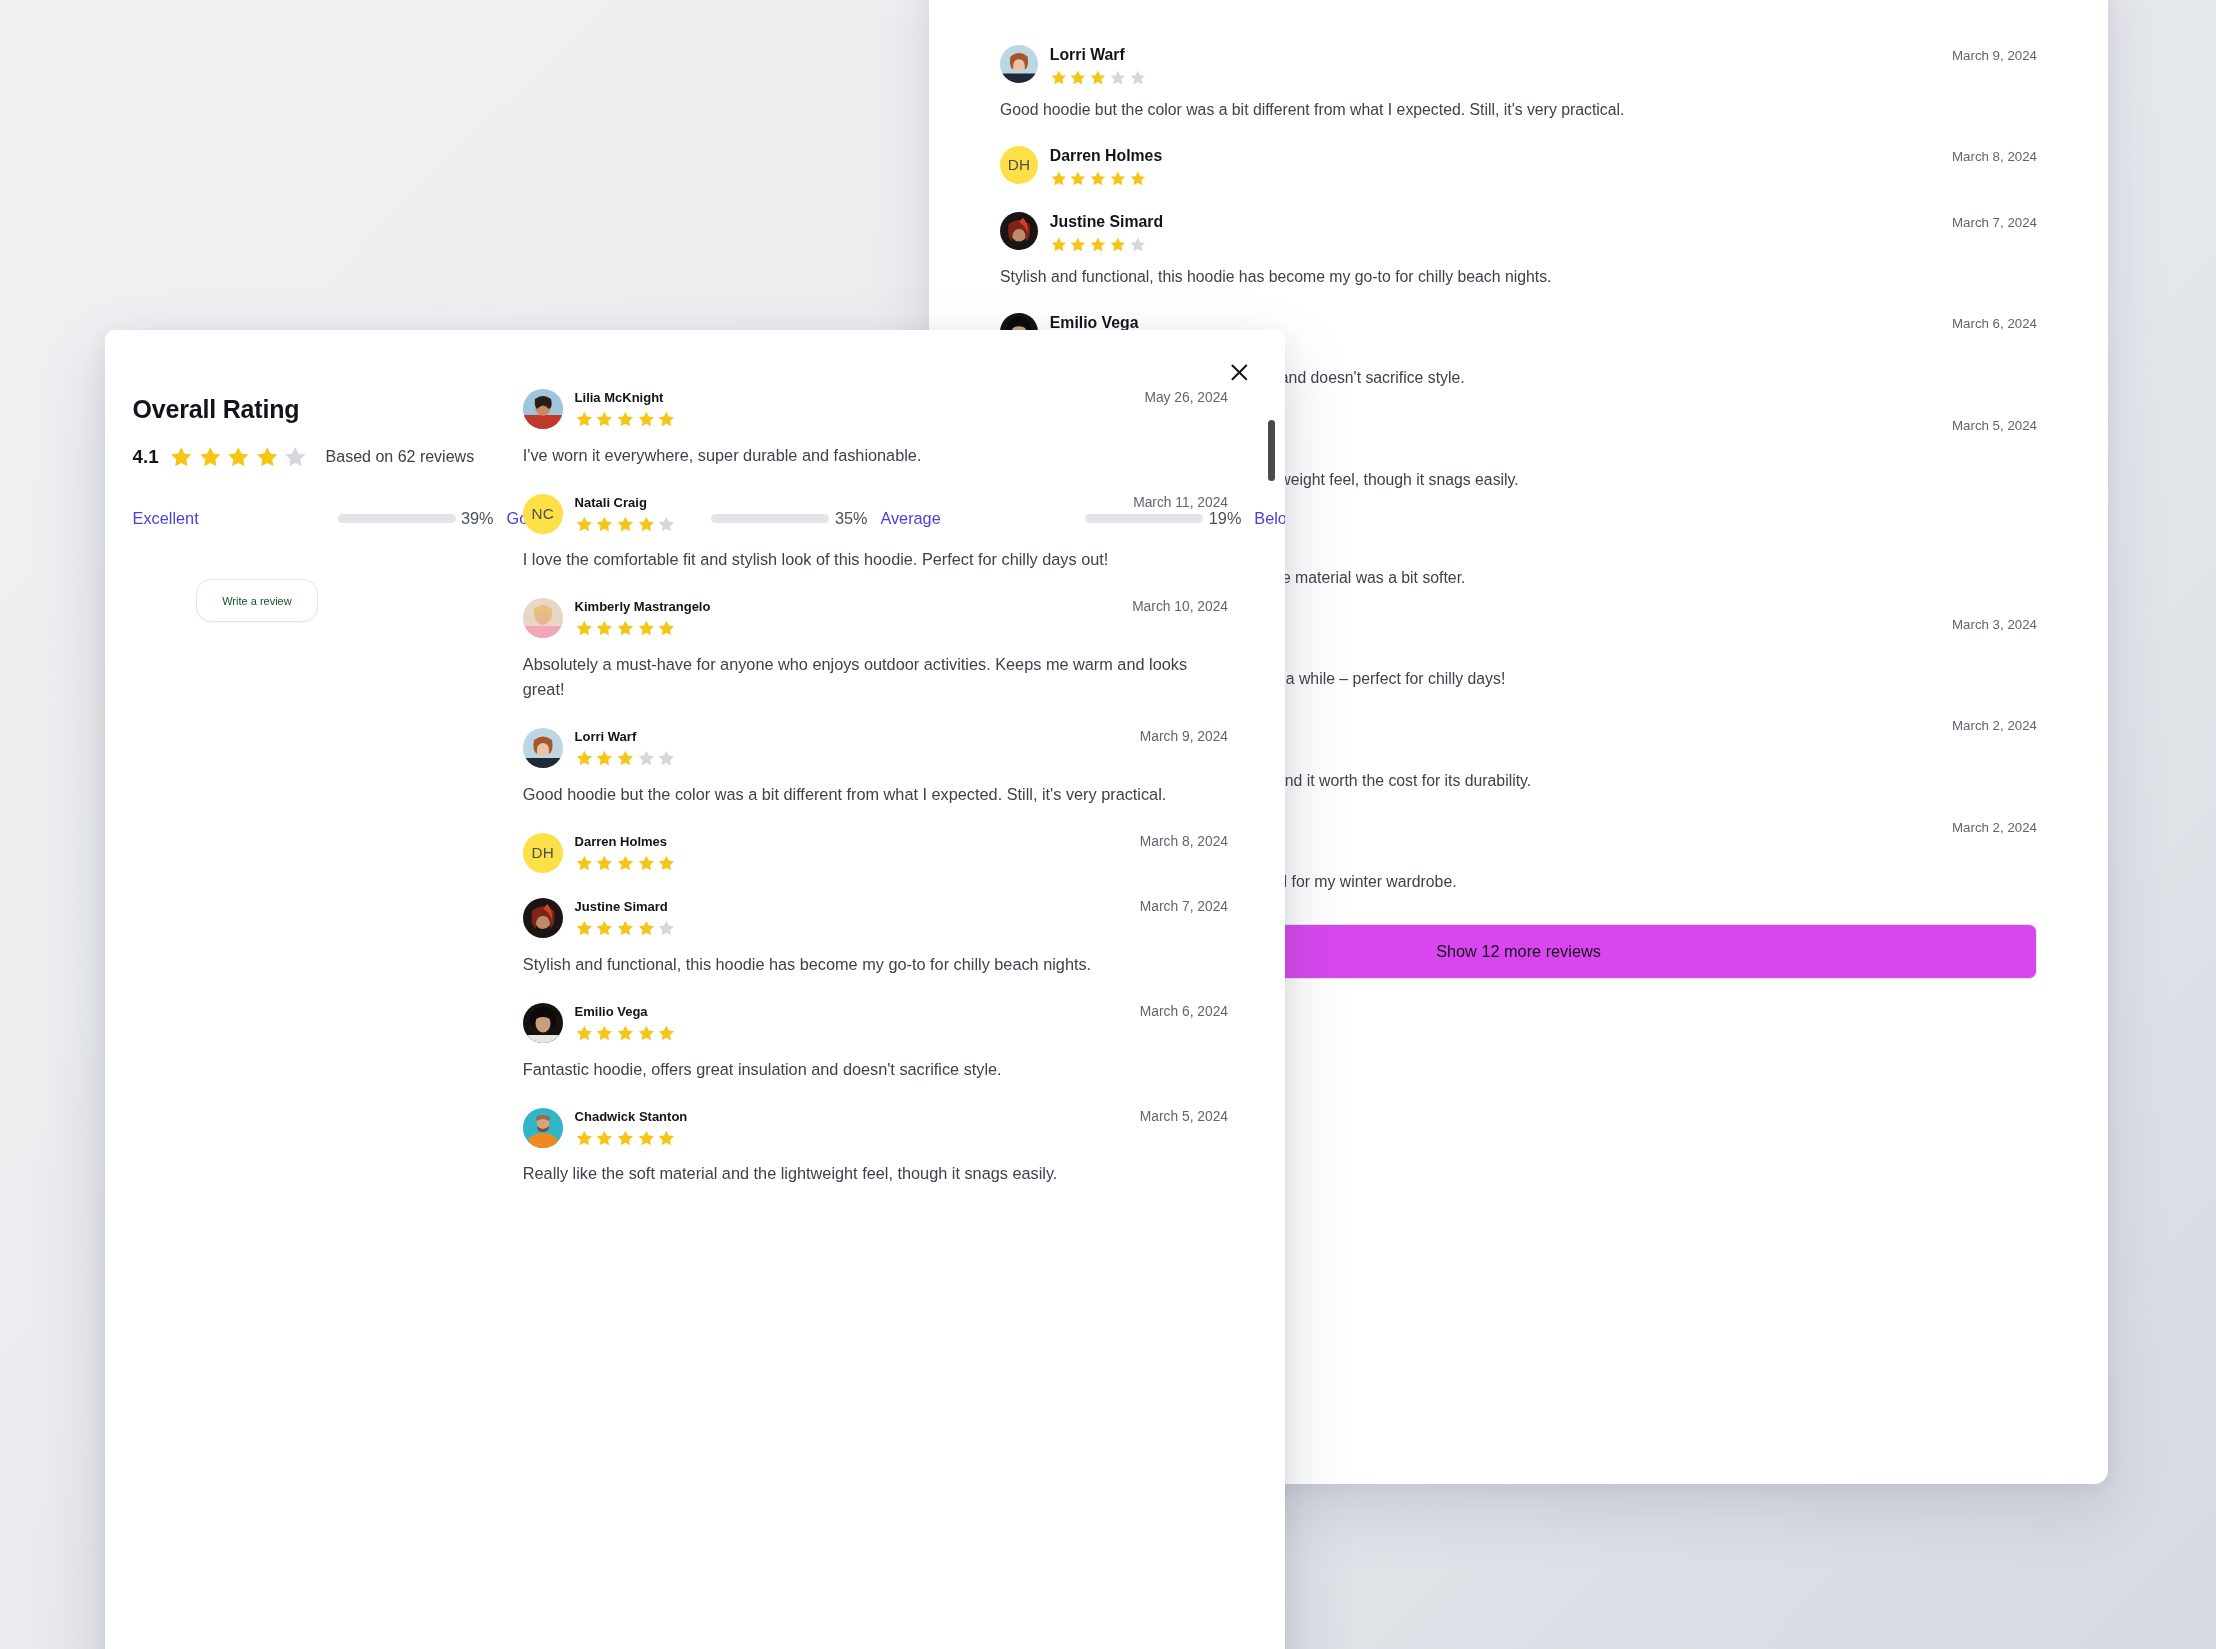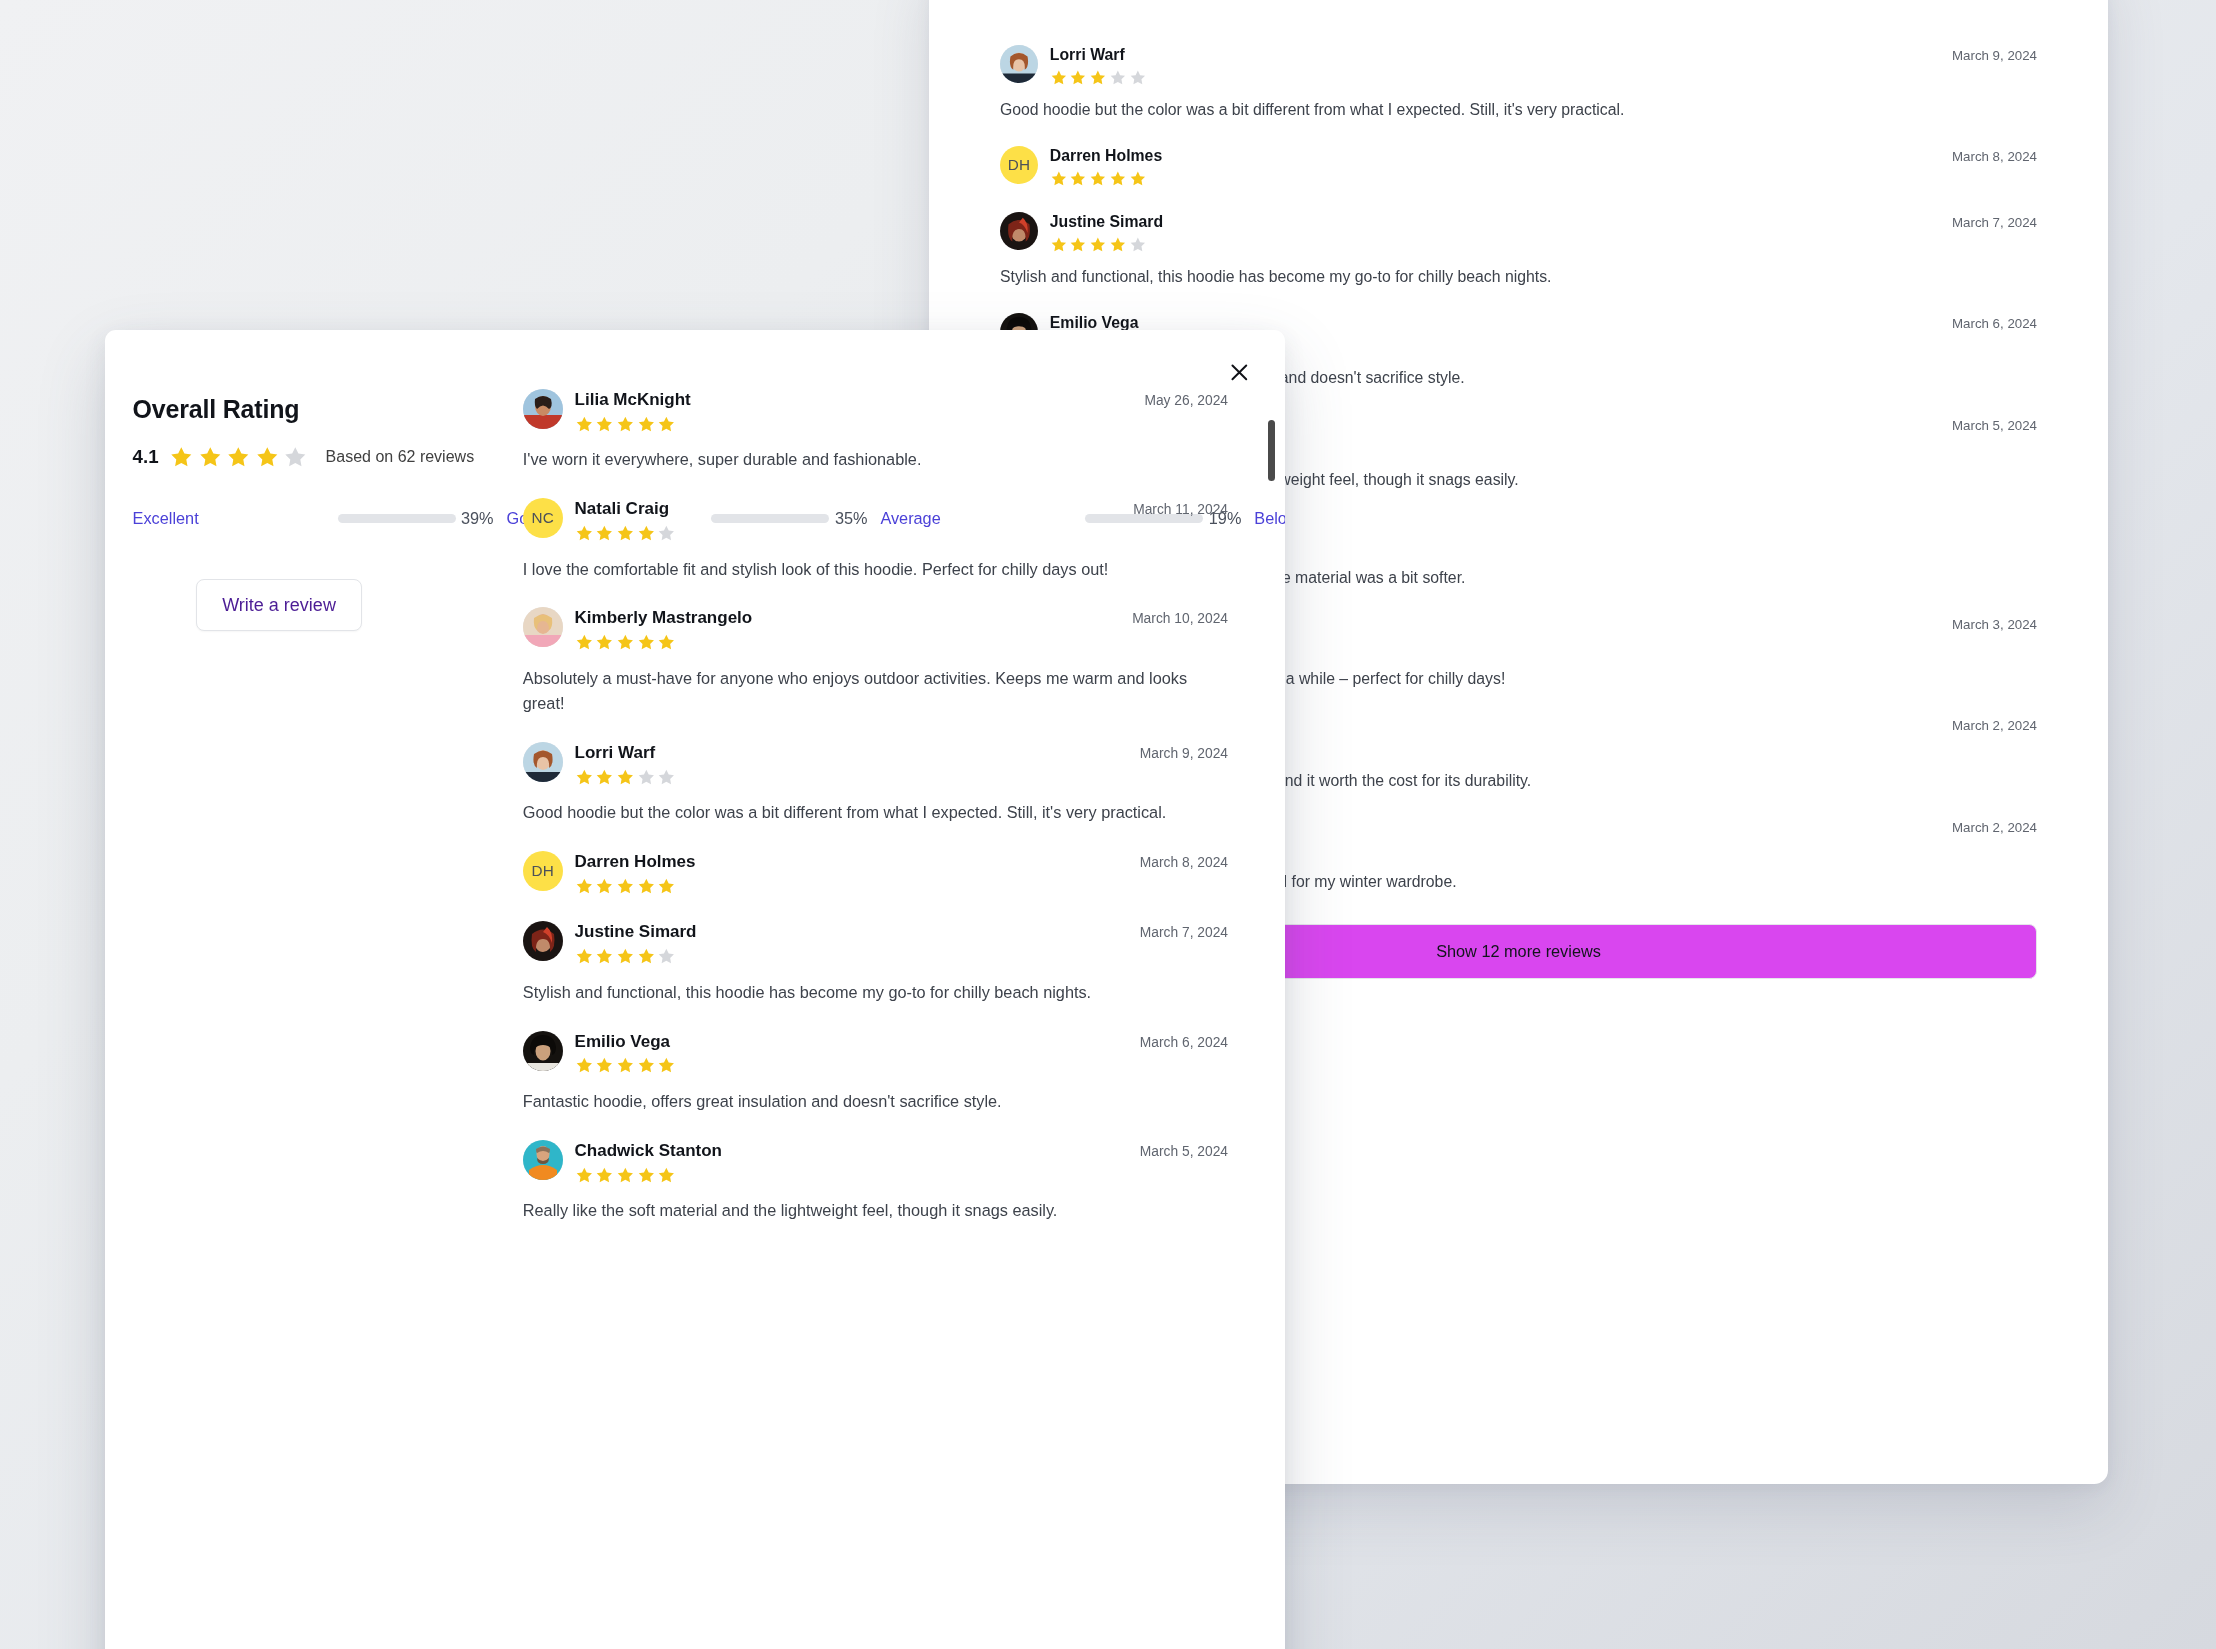--- a/index.html
+++ b/index.html
@@ -96,25 +96,25 @@
   .bd-rowwrap { position: relative; width: 364px; height: 23.6px; display: flex; align-items: center; }
   .bd-fill { height: 100%; border-radius: 98px; }
   .bd-pct {
     position: absolute; left: 320px;
     font-size: 16.3px; color: #4a505c; text-align: right; width: 41px;
   }
 
   .write-review-wrap { margin-top: 49px; padding-left: 63px; }
   .write-review {
     font-family: "Liberation Sans", sans-serif;
-    font-size: 18px;
-    color: #4c1d95;
+    font-size: 11px;
+    color: #14532d;
     background: #fff;
     border: 1px solid #e2e4e8;
-    border-radius: 8px;
+    border-radius: 15px;
     padding: 14.8px 25.6px;
     cursor: pointer;
     box-shadow: 0 1px 2px rgba(0,0,0,0.04);
   }
 
   
   .review-list {
     flex: 1;
     padding: 59px 57px 0 11.8px;
     position: relative;
@@ -141,21 +141,21 @@
     flex: none; overflow: hidden; position: relative;
     background: #e7e8ea;
   }
   .avatar.initials {
     display: flex; align-items: center; justify-content: center;
     font-size: 15.3px; color: #4c5159; background: #fde047; letter-spacing: 0.3px;
   }
   .avatar svg { display: block; width: 100%; height: 100%; }
   .review-meta { flex: 1; margin-left: 11.8px; padding-top: 1px; }
   .review-topline { display: flex; align-items: baseline; justify-content: space-between; }
-  .review-name { font-size: 17px; font-weight: bold; color: #11141a; }
+  .review-name { font-size: 13px; font-weight: bold; color: #11141a; }
   .review-date { font-size: 13.8px; color: #60656f; white-space: nowrap; }
   .review-stars { display: flex; gap: 2px; margin-top: 4.9px; }
   .review-stars svg { width: 18.7px; height: 18.7px; display: block; }
   .review-text {
     font-size: 16.3px; line-height: 1.55; color: #3d424b;
     margin-top: 13.8px; max-width: 891px;
   }
 
   
   .bg-card .review { margin-bottom: 23.6px; }

